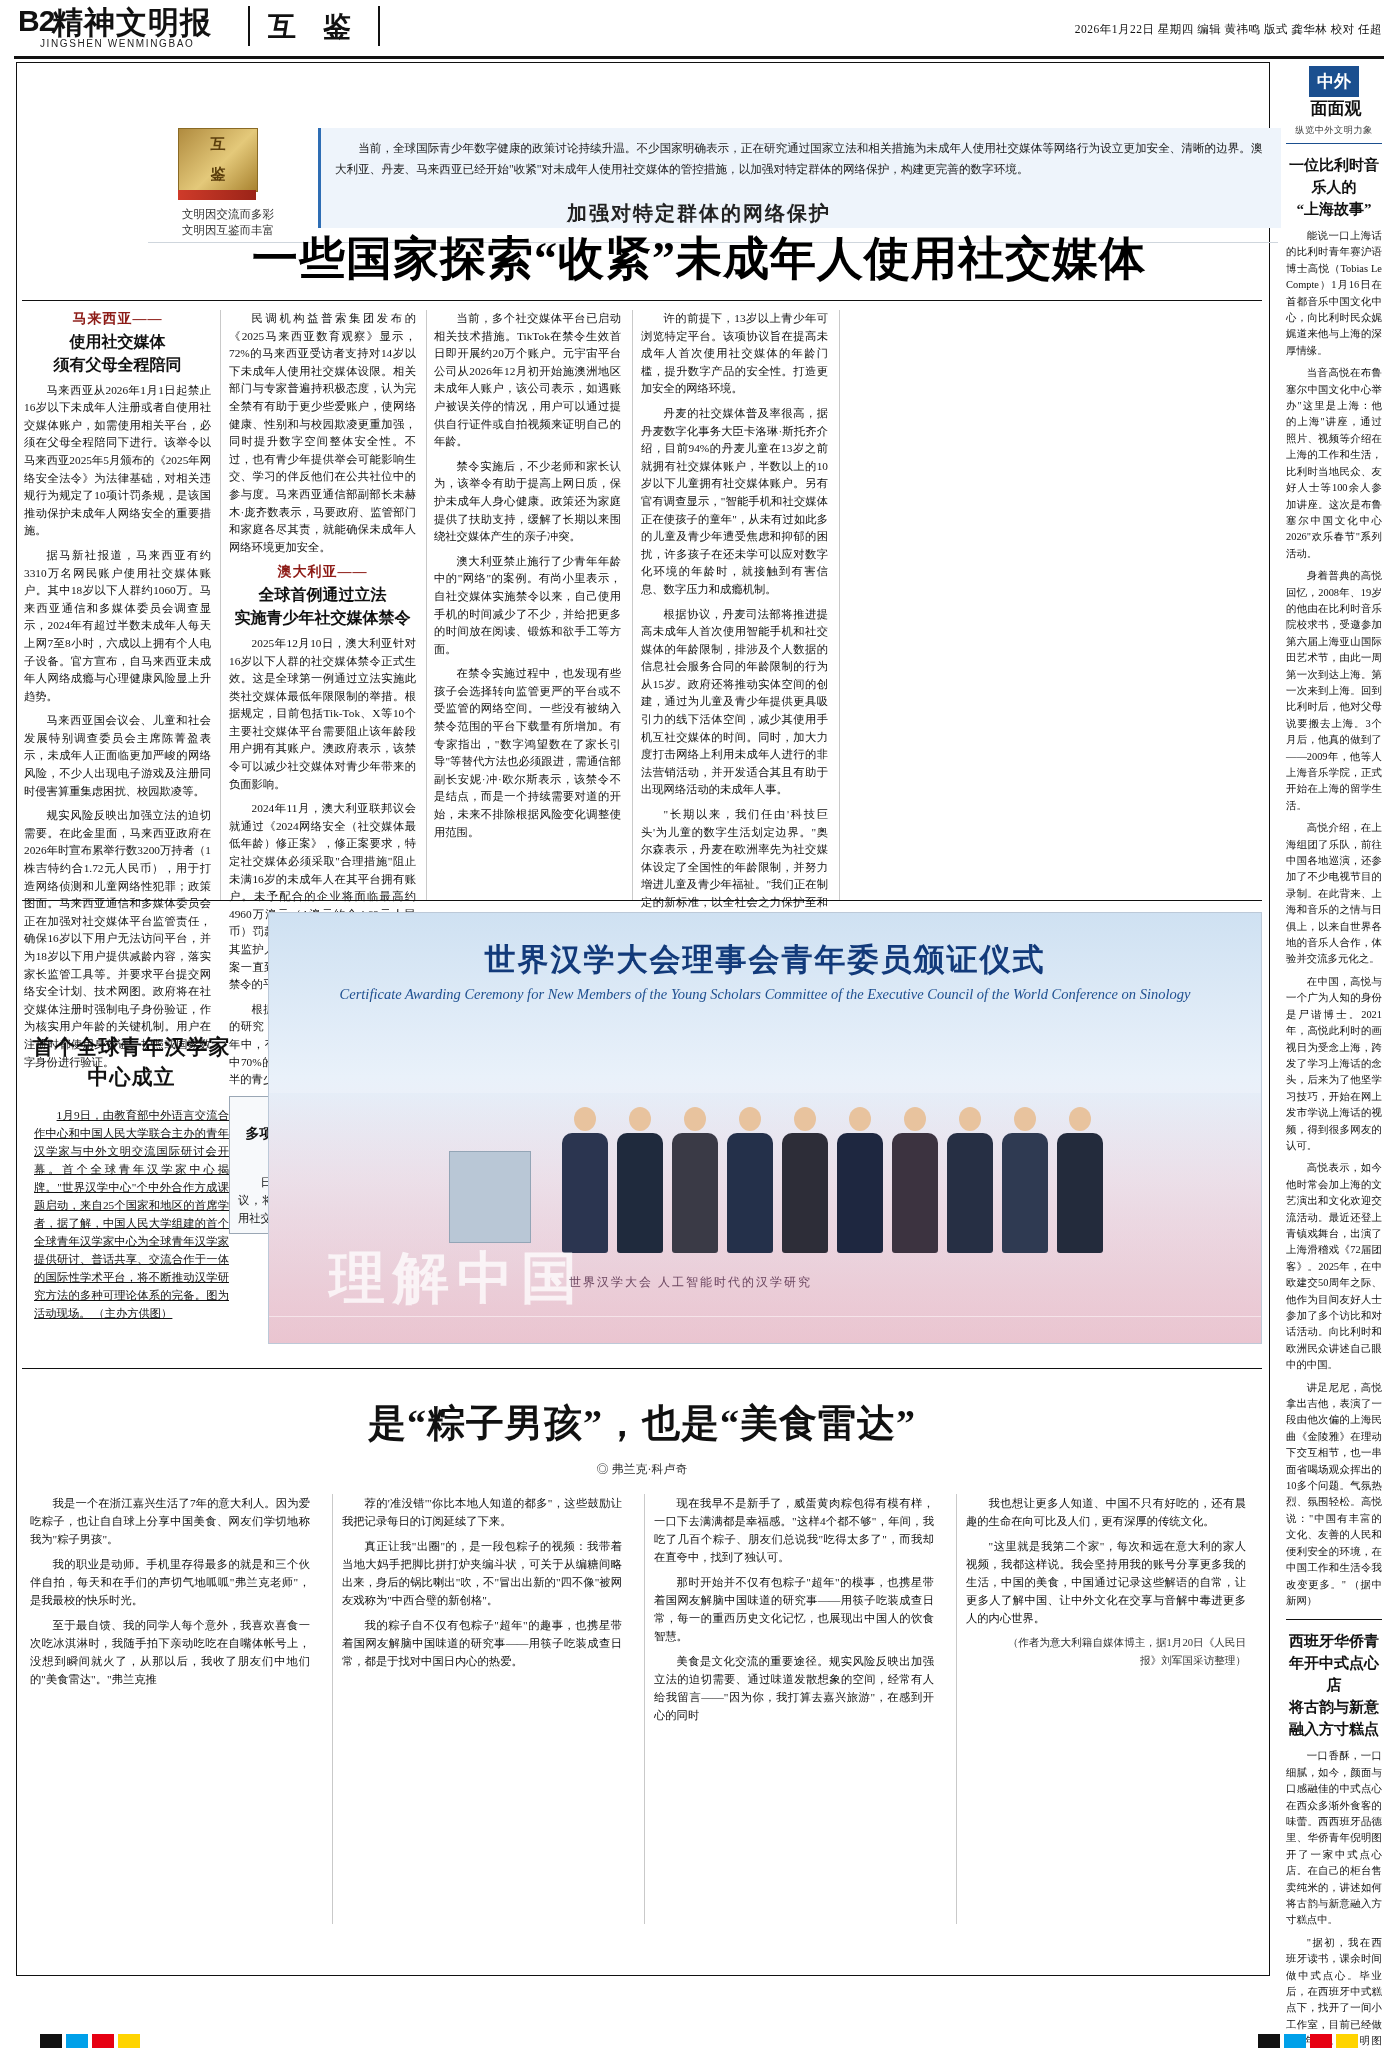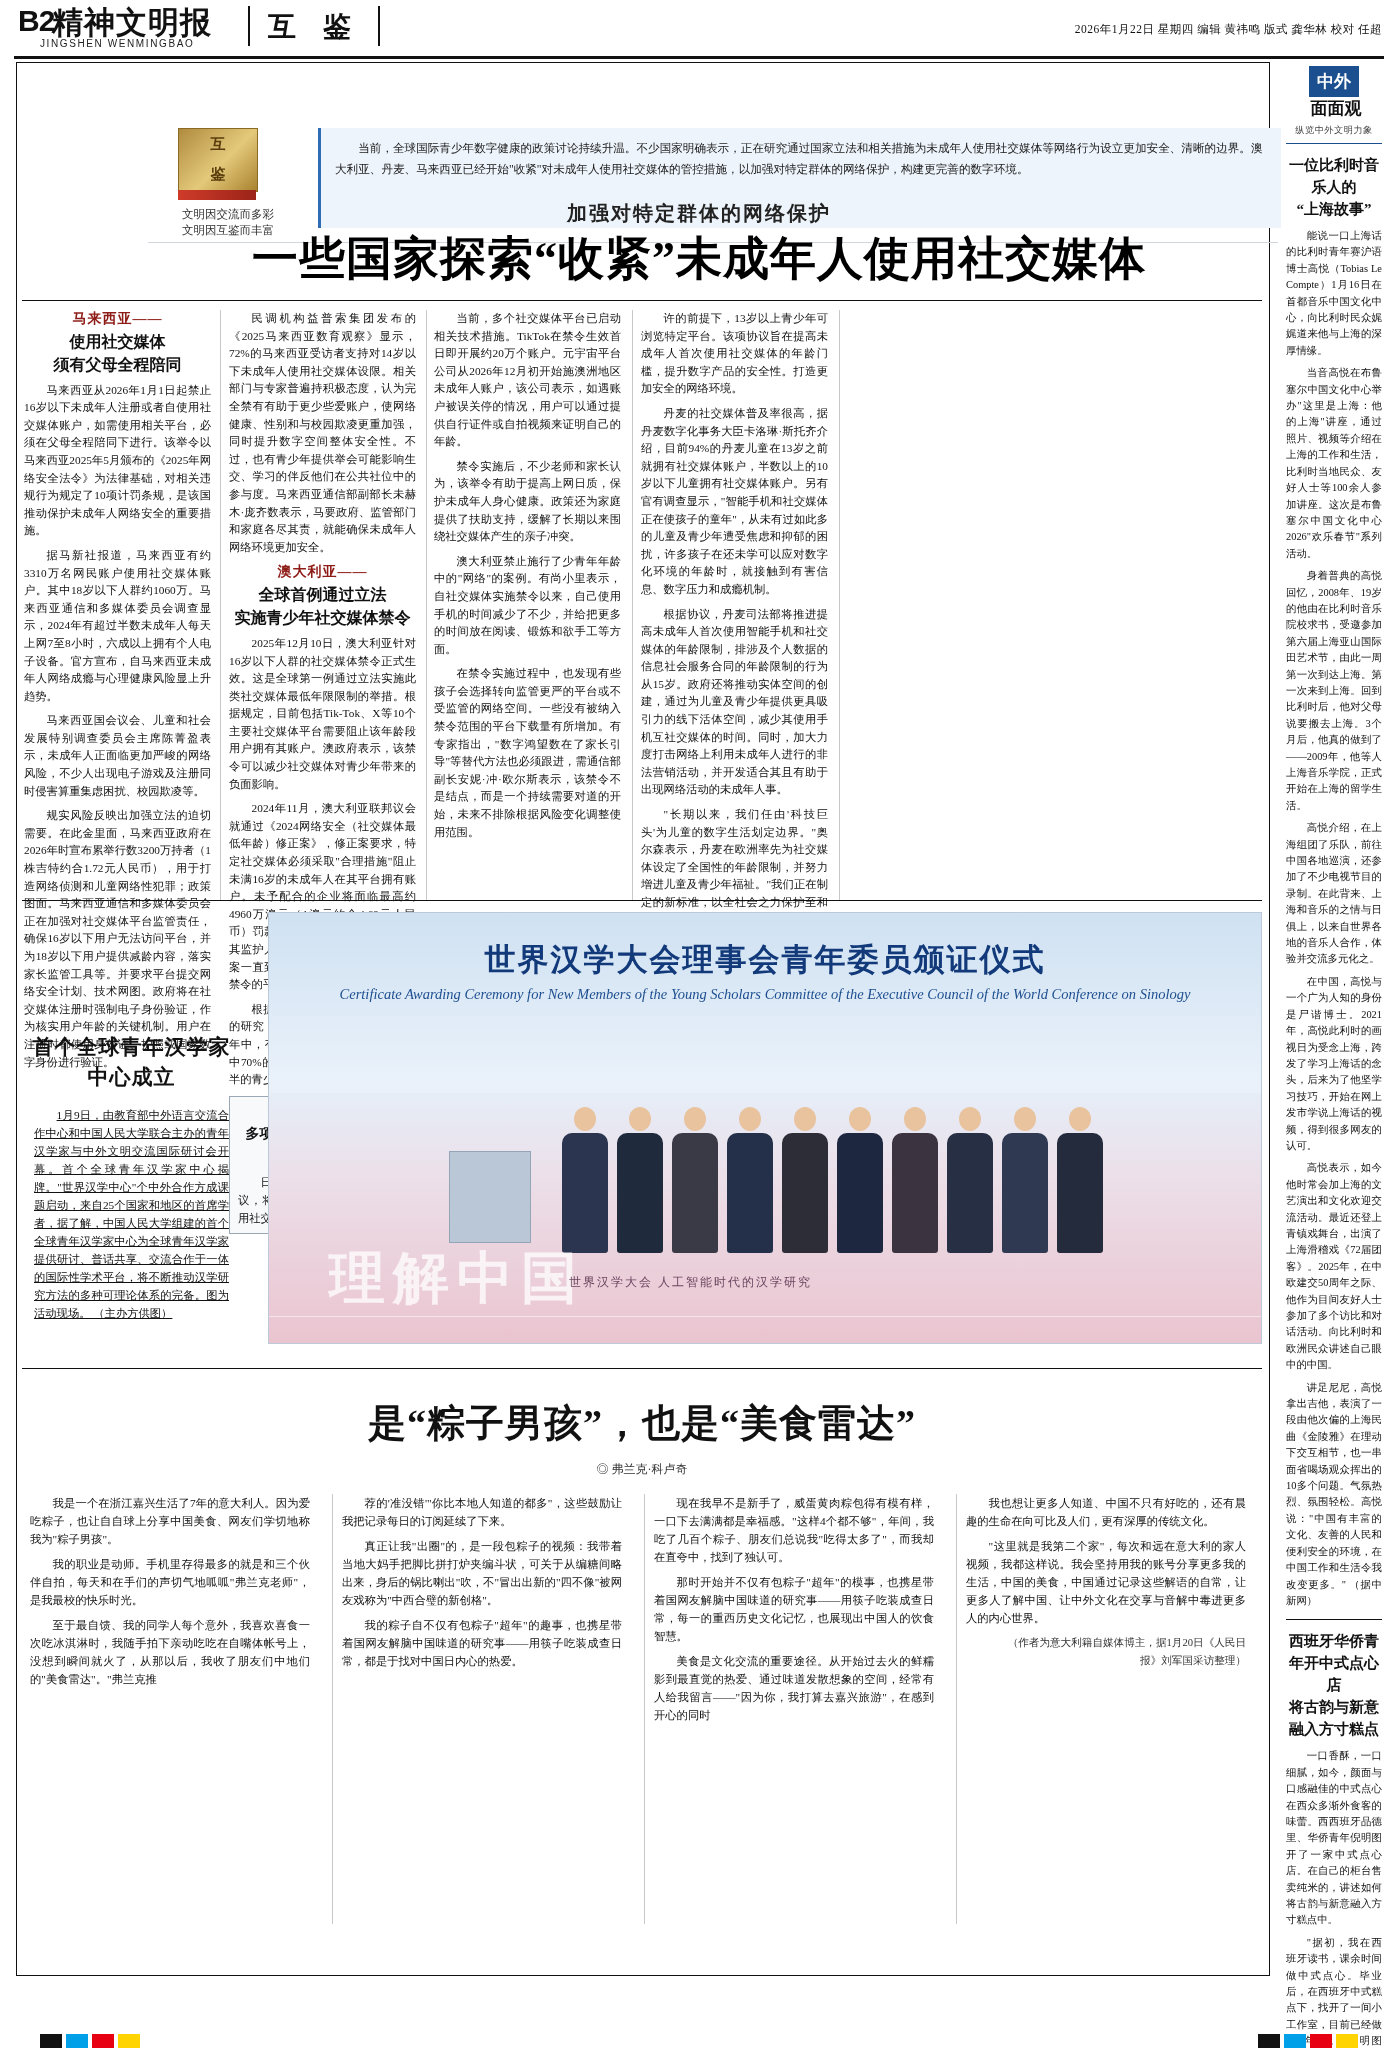--- a/index.html
+++ b/index.html
@@ -256,21 +256,21 @@
         <p>至于最自馈、我的同学人每个意外，我喜欢喜食一次吃冰淇淋时，我随手拍下亲动吃吃在自嘴体帐号上，没想到瞬间就火了，从那以后，我收了朋友们中地们的"美食雷达"。"弗兰克推</p>
       </div>
       <div class="bcol bc2">
         <p>荐的'准没错'"你比本地人知道的都多"，这些鼓励让我把记录每日的订阅延续了下来。</p>
         <p>真正让我"出圈"的，是一段包粽子的视频：我带着当地大妈手把脚比拼打炉夹编斗状，可关于从编糖间略出来，身后的锅比喇出"吹，不"冒出出新的"四不像"被网友戏称为"中西合璧的新创格"。</p>
         <p>我的粽子自不仅有包粽子"超年"的趣事，也携星带着国网友解脑中国味道的研究事——用筷子吃装成查日常，都是于找对中国日内心的热爱。</p>
       </div>
       <div class="bcol bc3">
         <p>现在我早不是新手了，威蛋黄肉粽包得有模有样，一口下去满满都是幸福感。"这样4个都不够"，年间，我吃了几百个粽子、朋友们总说我"吃得太多了"，而我却在直夸中，找到了独认可。</p>
         <p>那时开始并不仅有包粽子"超年"的模事，也携星带着国网友解脑中国味道的研究事——用筷子吃装成查日常，每一的重西历史文化记忆，也展现出中国人的饮食智慧。</p>
-        <p>美食是文化交流的重要途径。从开始过去火的鲜糯影到最直觉的热爱、通过味道发散想象的空间，经常有人给我留言——"因为你，我打算去嘉兴旅游"，在感到开心的同时</p>
+        <p>美食是文化交流的重要途径。规实风险反映出加强立法的迫切需要、通过味道发散想象的空间，经常有人给我留言——"因为你，我打算去嘉兴旅游"，在感到开心的同时</p>
       </div>
       <div class="bcol" style="left:942px;">
         <p>我也想让更多人知道、中国不只有好吃的，还有晨趣的生命在向可比及人们，更有深厚的传统文化。</p>
         <p>"这里就是我第二个家"，每次和远在意大利的家人视频，我都这样说。我会坚持用我的账号分享更多我的生活，中国的美食，中国通过记录这些解语的自常，让更多人了解中国、让中外文化在交享与音解中毒进更多人的内心世界。</p>
         <p class="src">（作者为意大利籍自媒体博主，据1月20日《人民日报》刘军国采访整理）</p>
       </div>
     </div>
   </div>
 
   <div class="rail">

